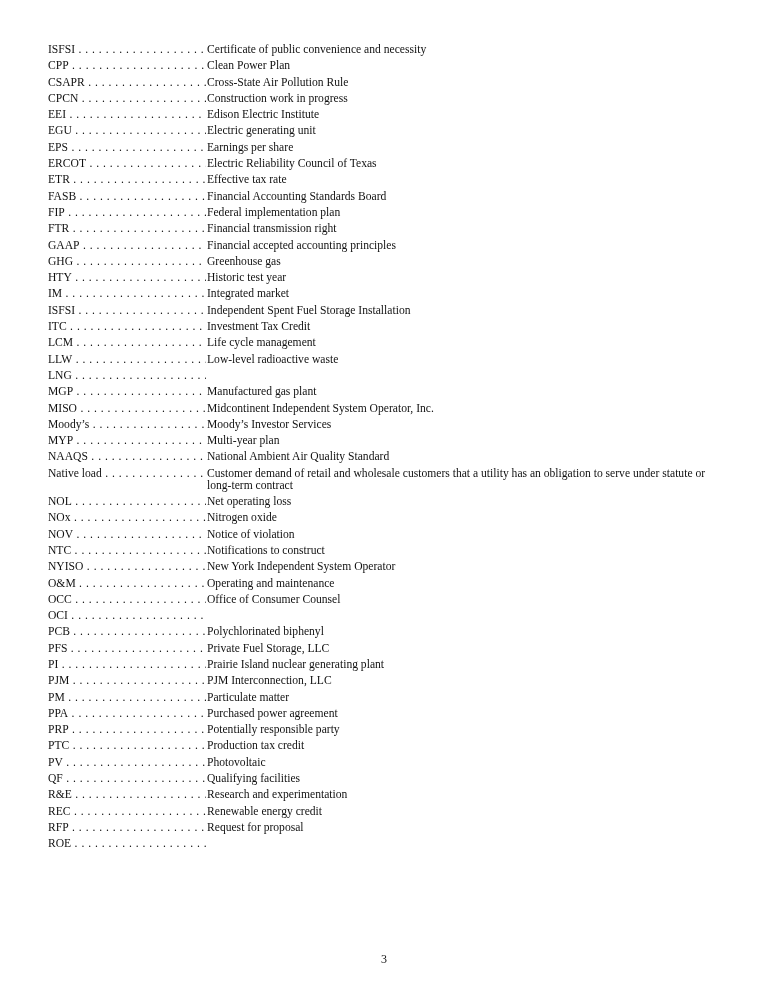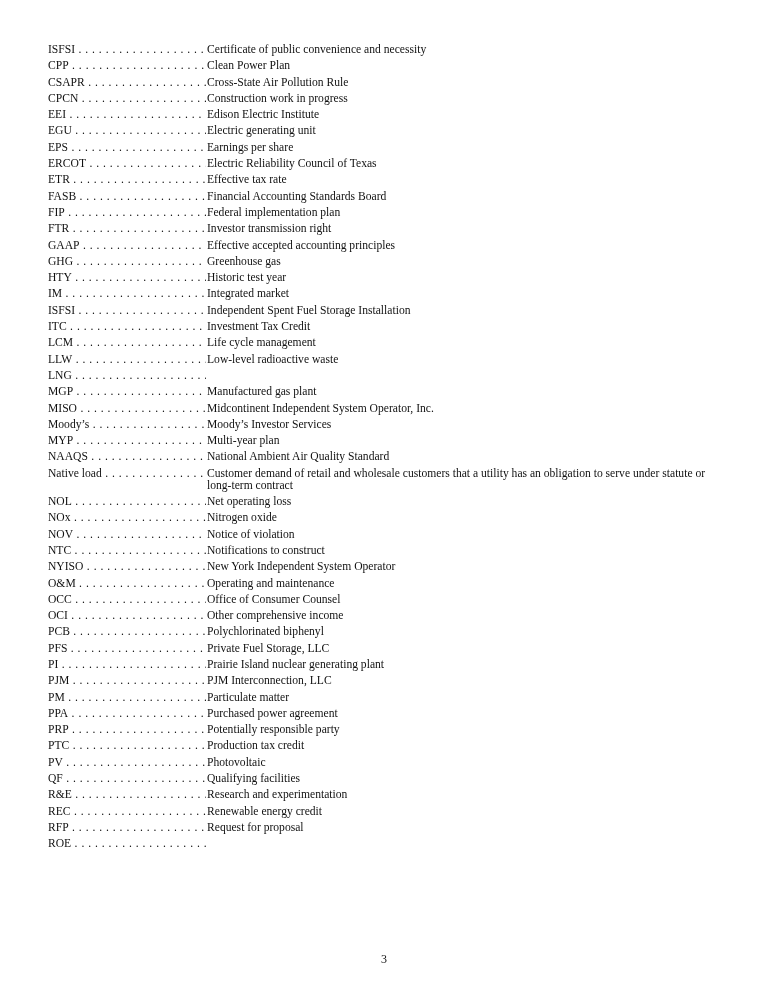--- a/index.html
+++ b/index.html
@@ -57,25 +57,25 @@
     <div class="row">
       <div class="term"><span>FASB</span><span class="dots"> . . . . . . . . . . . . . . . . . . . . . . . . . . . . . . . . . . . . . . . . </span></div>
       <div class="def">Financial Accounting Standards Board</div>
     </div>
     <div class="row">
       <div class="term"><span>FIP</span><span class="dots"> . . . . . . . . . . . . . . . . . . . . . . . . . . . . . . . . . . . . . . . . </span></div>
       <div class="def">Federal implementation plan</div>
     </div>
     <div class="row">
       <div class="term"><span>FTR</span><span class="dots"> . . . . . . . . . . . . . . . . . . . . . . . . . . . . . . . . . . . . . . . . </span></div>
-      <div class="def">Investor transmission right</div>
+      <div class="def">Financial transmission right</div>
     </div>
     <div class="row">
       <div class="term"><span>GAAP</span><span class="dots"> . . . . . . . . . . . . . . . . . . . . . . . . . . . . . . . . . . . . . . . . </span></div>
-      <div class="def">Effective accepted accounting principles</div>
+      <div class="def">Financial accepted accounting principles</div>
     </div>
     <div class="row">
       <div class="term"><span>GHG</span><span class="dots"> . . . . . . . . . . . . . . . . . . . . . . . . . . . . . . . . . . . . . . . . </span></div>
       <div class="def">Greenhouse gas</div>
     </div>
     <div class="row">
       <div class="term"><span>HTY</span><span class="dots"> . . . . . . . . . . . . . . . . . . . . . . . . . . . . . . . . . . . . . . . . </span></div>
       <div class="def">Historic test year</div>
     </div>
     <div class="row">
@@ -148,21 +148,20 @@
     <div class="row">
       <div class="term"><span>O&amp;M</span><span class="dots"> . . . . . . . . . . . . . . . . . . . . . . . . . . . . . . . . . . . . . . . . </span></div>
       <div class="def">Operating and maintenance</div>
     </div>
     <div class="row">
       <div class="term"><span>OCC</span><span class="dots"> . . . . . . . . . . . . . . . . . . . . . . . . . . . . . . . . . . . . . . . . </span></div>
       <div class="def">Office of Consumer Counsel</div>
     </div>
     <div class="row">
       <div class="term"><span>OCI</span><span class="dots"> . . . . . . . . . . . . . . . . . . . . . . . . . . . . . . . . . . . . . . . . </span></div>
-      <div class="def">Other comprehensive income</div>
     </div>
     <div class="row">
       <div class="term"><span>PCB</span><span class="dots"> . . . . . . . . . . . . . . . . . . . . . . . . . . . . . . . . . . . . . . . . </span></div>
       <div class="def">Polychlorinated biphenyl</div>
     </div>
     <div class="row">
       <div class="term"><span>PFS</span><span class="dots"> . . . . . . . . . . . . . . . . . . . . . . . . . . . . . . . . . . . . . . . . </span></div>
       <div class="def">Private Fuel Storage, LLC</div>
     </div>
     <div class="row">

